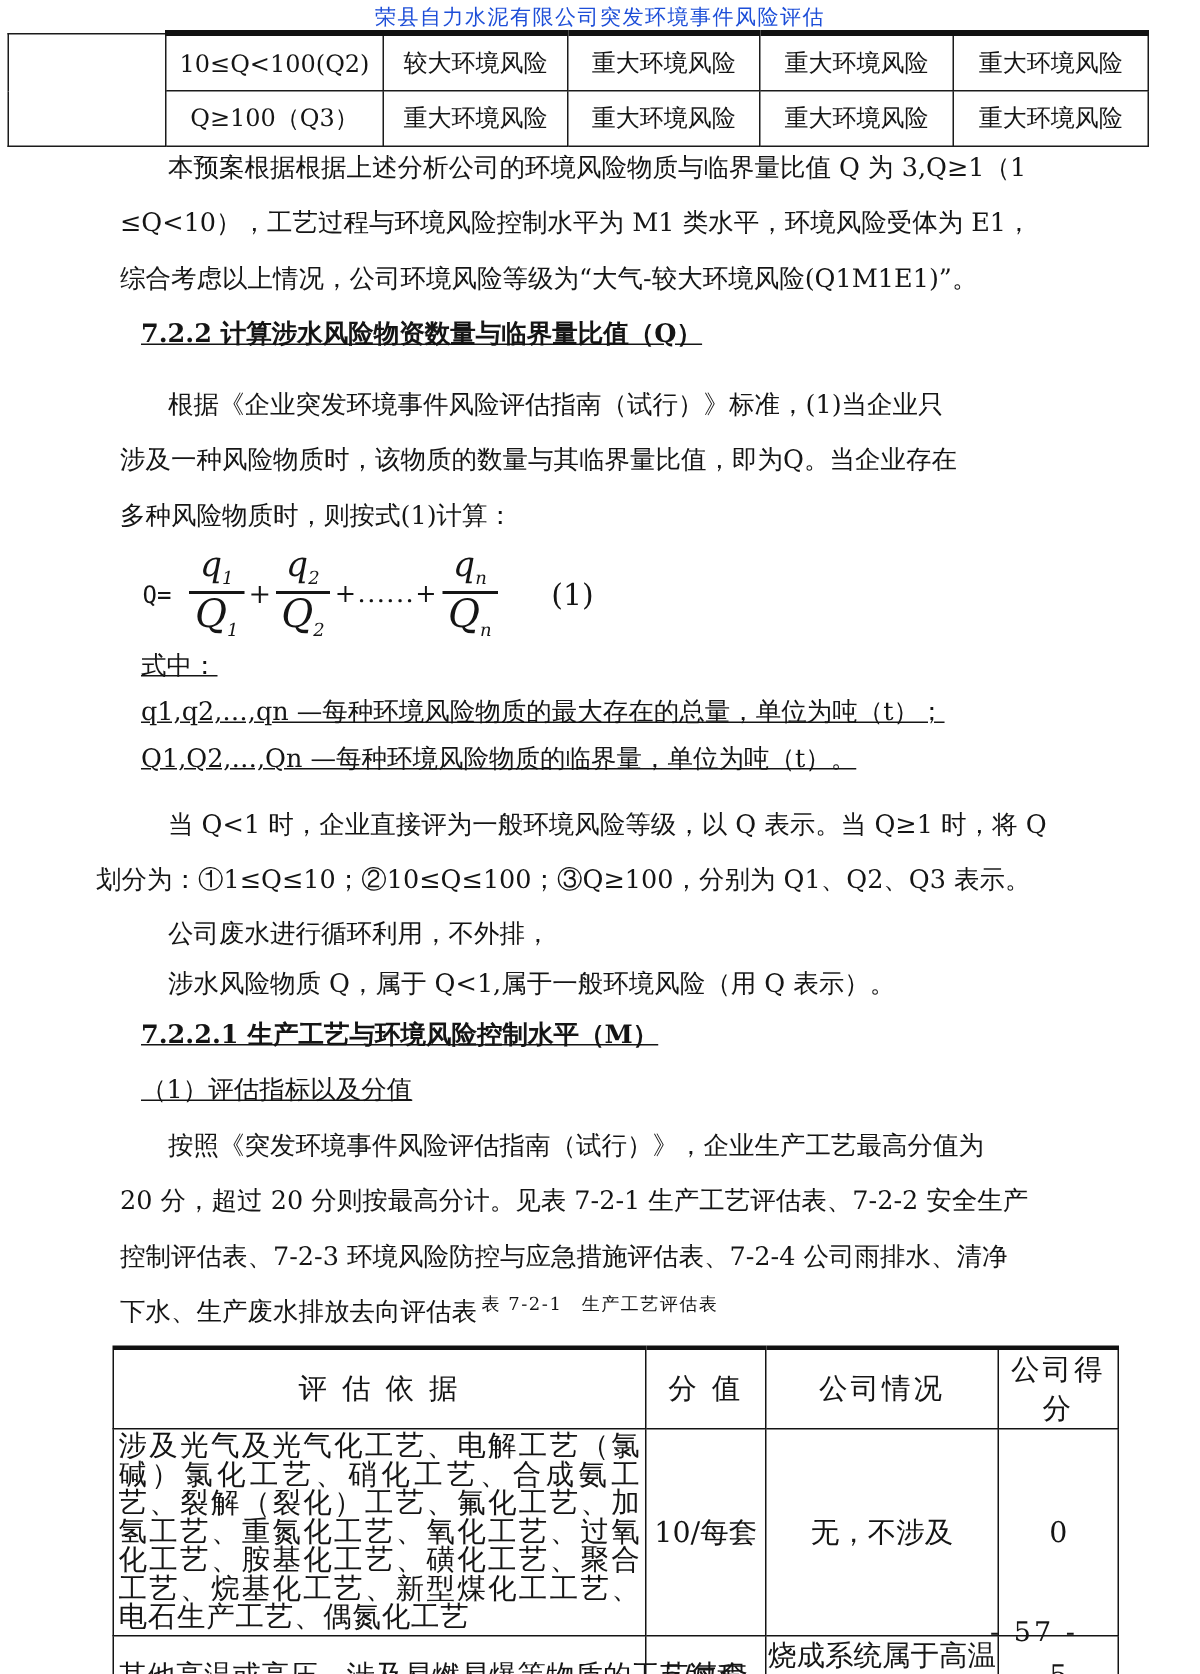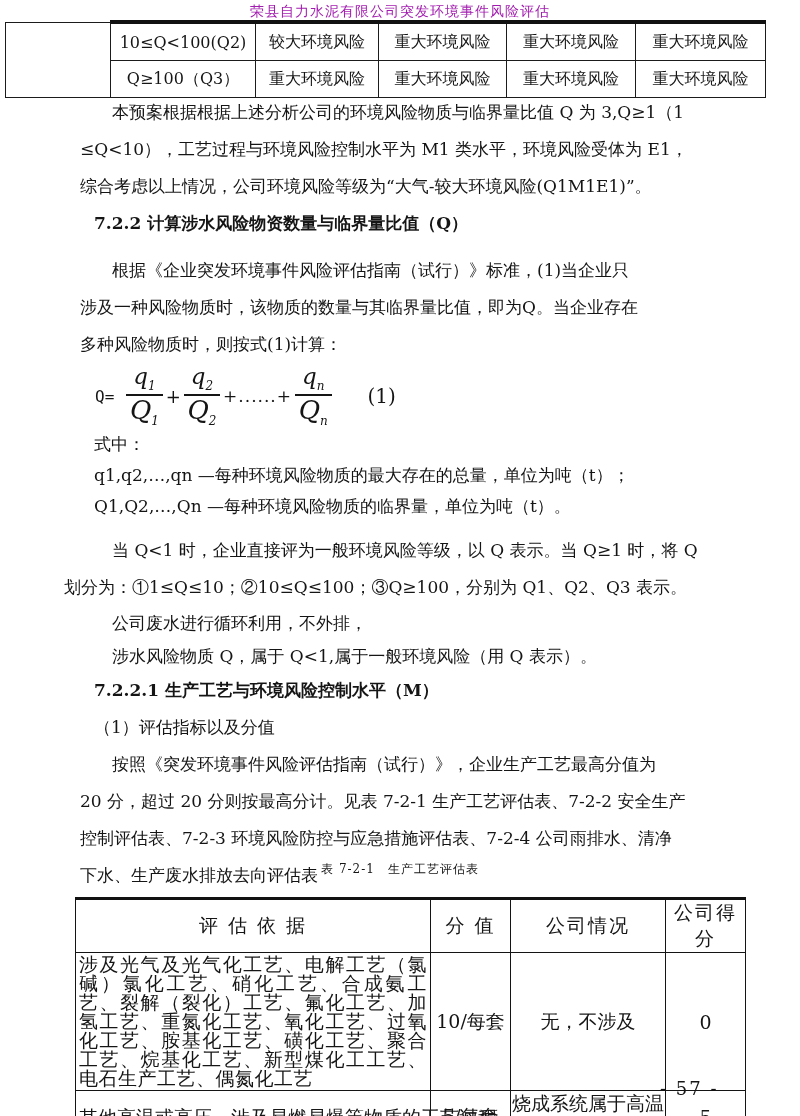--- a/index.html
+++ b/index.html
@@ -4,38 +4,38 @@
 <style>
   html,body{margin:0;padding:0;background:#ffffff;}
   .page{
     position:relative;width:800px;height:1116px;margin:0 auto;
     background:#ffffff;color:#151515;overflow:hidden;
     font-family:"DejaVu Serif","Liberation Serif",serif;
   }
   
   .doc-title{
     position:absolute;top:3px;left:0;width:100%;text-align:center;
-    font-size:14px;letter-spacing:1px;color:#a21caf;
+    font-size:14px;letter-spacing:1px;color:#1d4ed8;
   }
   
   table.risk{
     position:absolute;top:20px;left:5px;border-collapse:collapse;table-layout:fixed;padding-left:44px;
   }
   table.risk td{
     border:1.5px solid #1b1b1b;text-align:center;vertical-align:middle;
     font-size:16px;height:36px;padding:0;white-space:nowrap;
   }
   table.risk tr.first td.thick{border-top:4px solid #111;}
   table.risk td.stub{border-top:1.5px solid #1b1b1b;}
   
   .body-text{position:absolute;top:94px;left:80px;width:655px;font-size:17px;}
   .ln{line-height:37px;white-space:nowrap;}
   .ln-sm{line-height:31px;white-space:nowrap;}
   .ind{text-indent:32px;}
-  .ind-sm{text-indent:14px;}
+  .ind-sm{text-indent:14px;text-decoration:underline;}
   .neg{margin-left:-16px;}
   .hd{font-weight:bold;}
   .mt{margin-top:10px;}
   
   .formula{
     height:66px;display:flex;align-items:center;padding-left:15px;
     font-family:"DejaVu Serif","Liberation Serif",serif;
   }
   .f-prefix{font-size:16px;margin-right:12px;font-family:"DejaVu Sans Mono","Liberation Mono",monospace;}
   .frac{display:inline-flex;flex-direction:column;align-items:center;}

